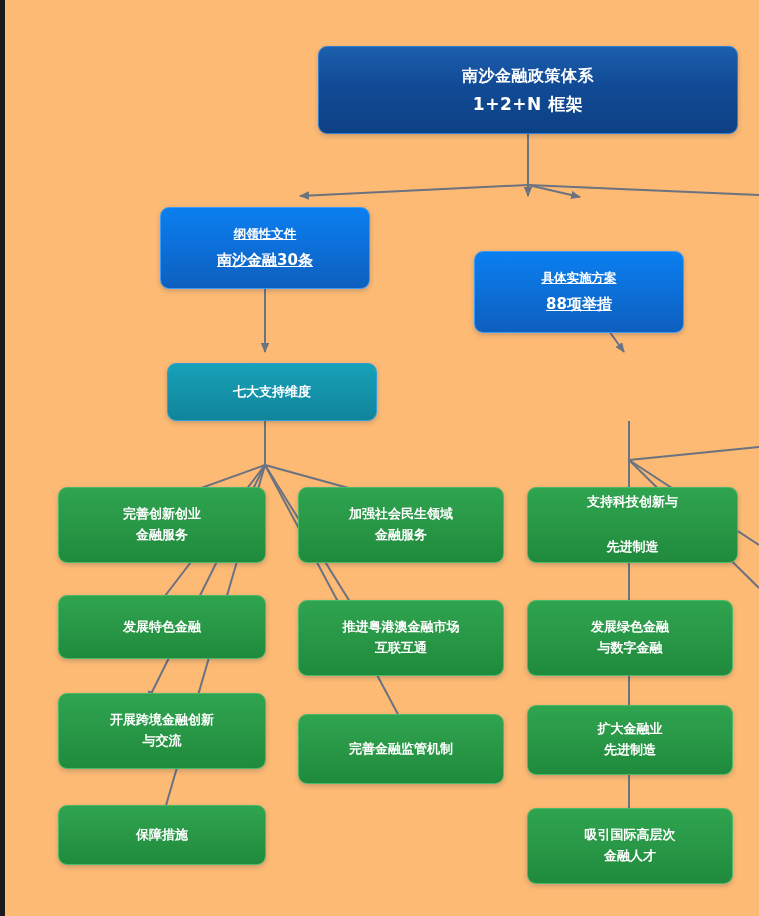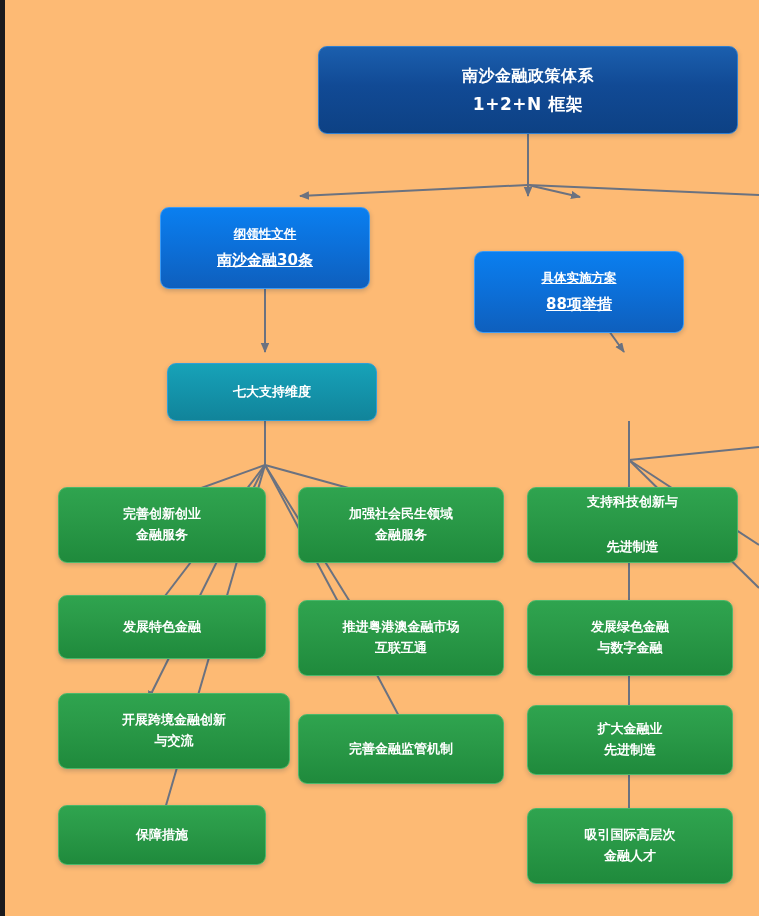--- a/index.html
+++ b/index.html
@@ -145,21 +145,21 @@
     <span class="l1">七大支持维度</span>
   </div>
 
   <div class="node leaf" style="left:58px; top:487px; width:208px; height:76px;">
     <span class="l1">完善创新创业</span>
     <span class="l2">金融服务</span>
   </div>
   <div class="node leaf" style="left:58px; top:595px; width:208px; height:64px;">
     <span class="l1">发展特色金融</span>
   </div>
-  <div class="node leaf" style="left:58px; top:693px; width:232px; height:76px;">
+  <div class="node leaf" style="left:58px; top:693px; width:208px; height:76px;">
     <span class="l1">开展跨境金融创新</span>
     <span class="l2">与交流</span>
   </div>
   <div class="node leaf" style="left:58px; top:805px; width:208px; height:60px;">
     <span class="l1">保障措施</span>
   </div>
 
   <div class="node leaf" style="left:298px; top:487px; width:206px; height:76px;text-align:center;">
     <span class="l1">加强社会民生领域</span>
     <span class="l2">金融服务</span>

